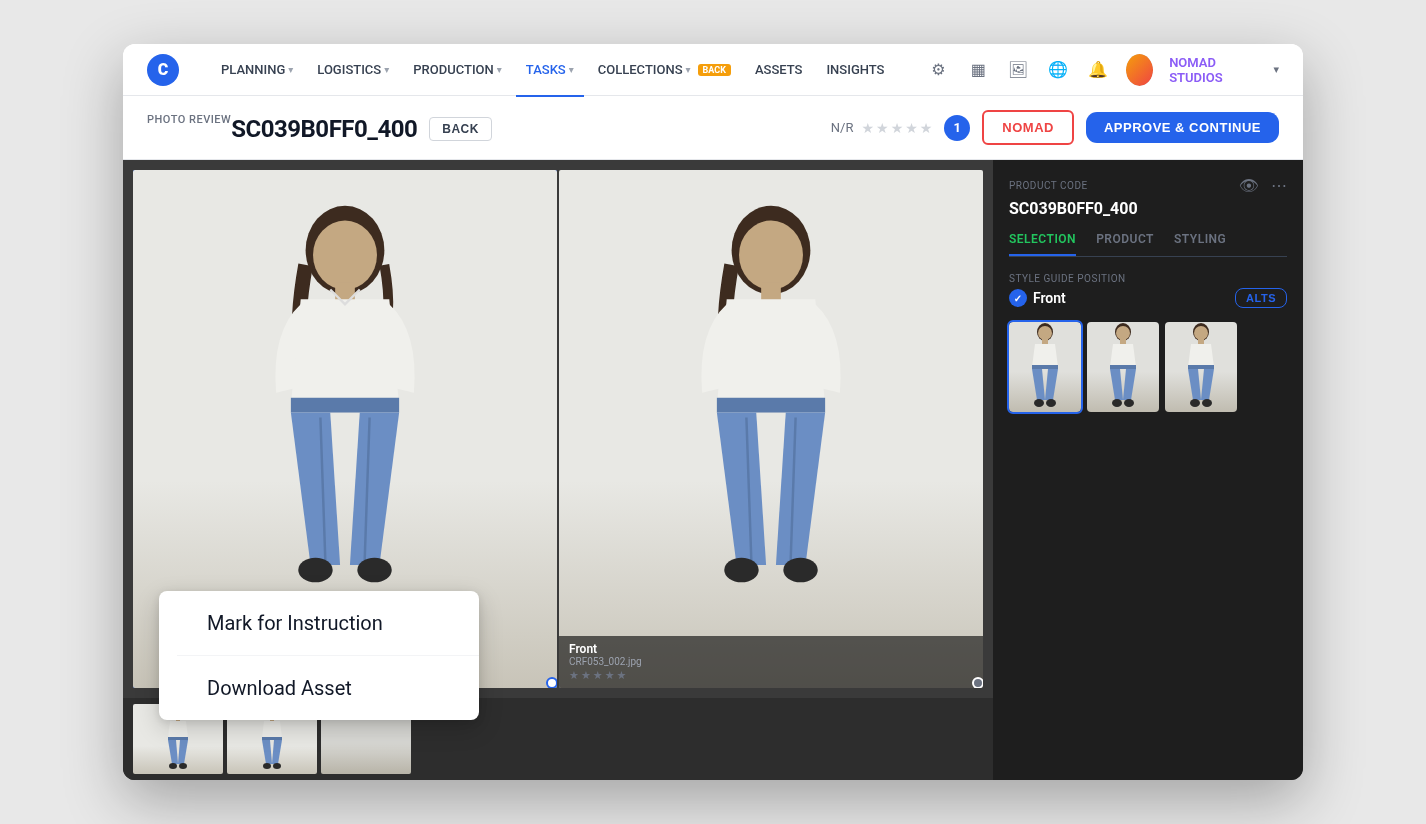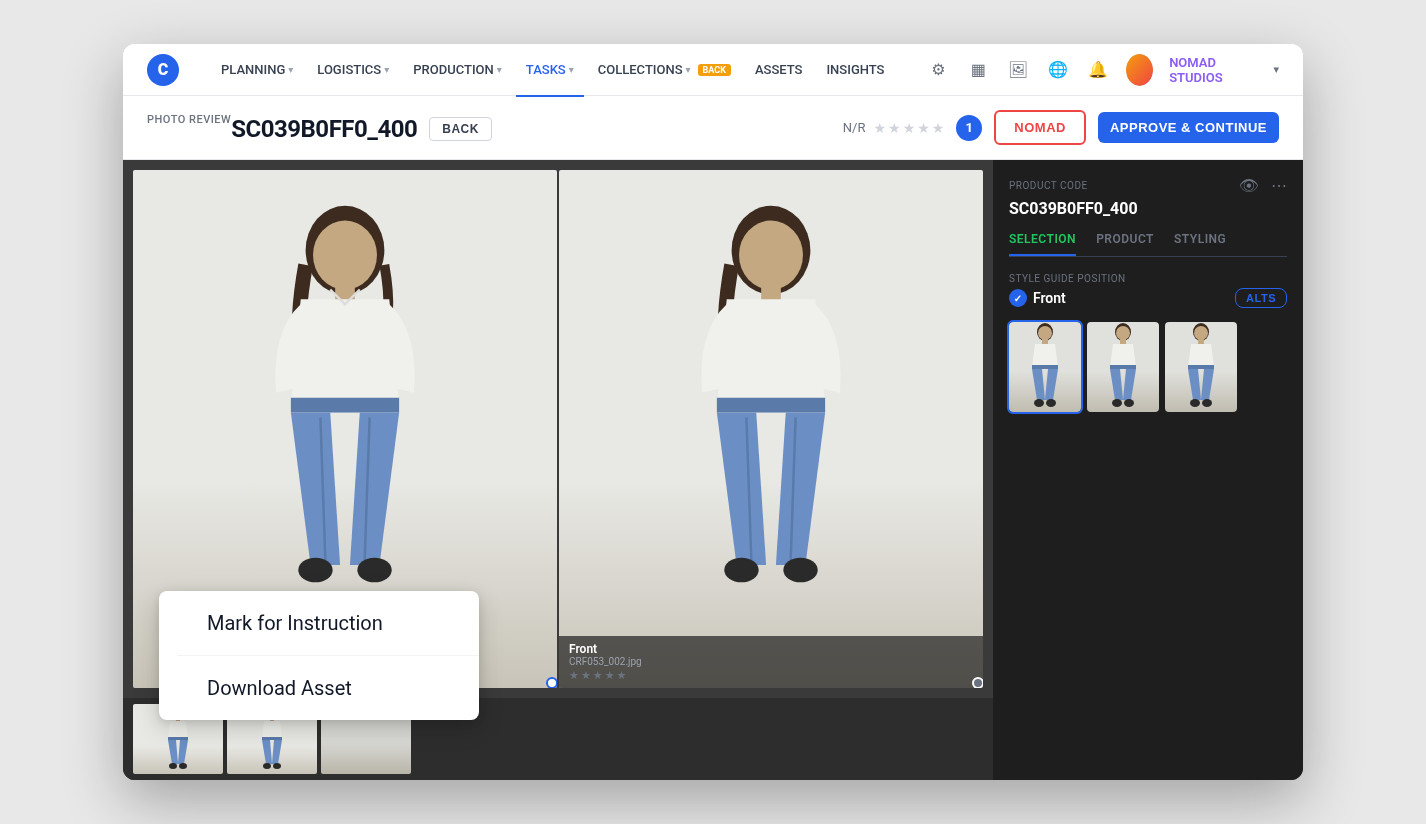--- a/index.html
+++ b/index.html
@@ -225,23 +225,23 @@
       border-radius: 6px;
       font-size: 13px;
       font-weight: 700;
       color: #ef4444;
       cursor: pointer;
       background: #fff;
       letter-spacing: 0.5px;
     }
 
     .approve-btn {
-      padding: 8px 12px;
+      padding: 8px 18px;
       border: none;
-      border-radius: 6px;
+      border-radius: 11px;
       font-size: 13px;
       font-weight: 700;
       color: #fff;
       cursor: pointer;
       background: #2563eb;
       letter-spacing: 0.5px;
     }
 
     
     .main-content {

